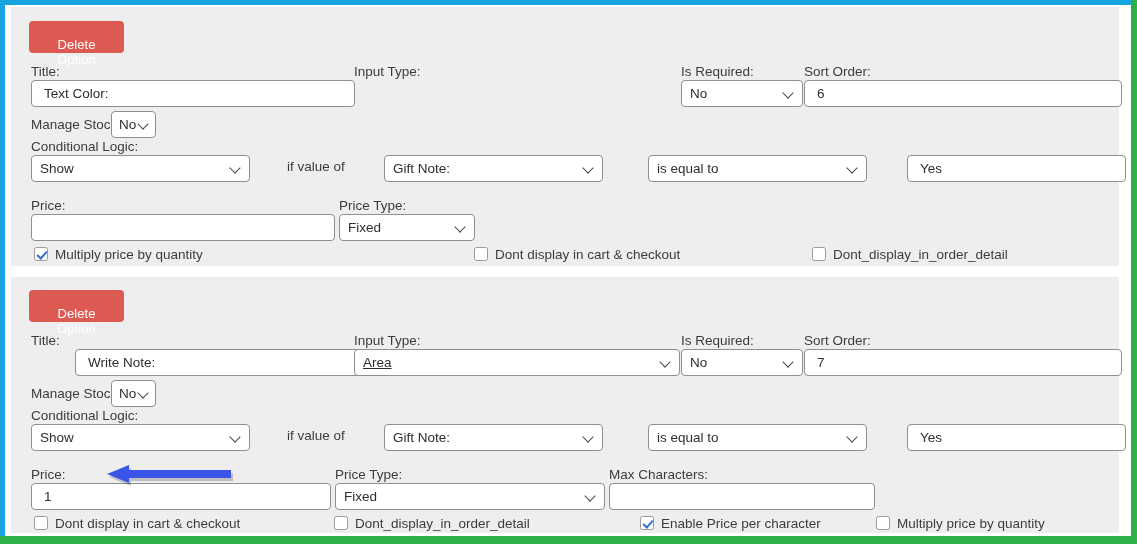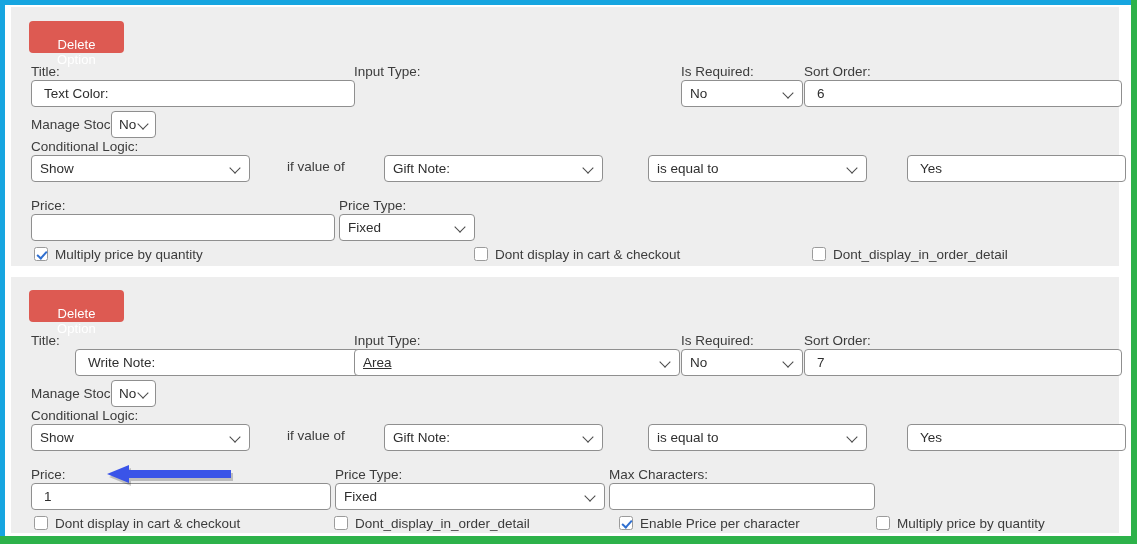--- a/index.html
+++ b/index.html
@@ -296,21 +296,21 @@
     <input class="fld" style="left: 598px; top: 206px; width: 266px;" value="">
 
     <div class="cbwrap" style="left:23px; top:239px;">
       <span class="cbox"></span>
       <span class="cblabel">Dont display in cart &amp; checkout</span>
     </div>
     <div class="cbwrap" style="left:323px; top:239px;">
       <span class="cbox"></span>
       <span class="cblabel">Dont_display_in_order_detail</span>
     </div>
-    <div class="cbwrap" style="left:608px; top:239px;">
+    <div class="cbwrap" style="left:629px; top:239px;">
       <span class="cbox checked"></span>
       <span class="cblabel">Enable Price per character</span>
     </div>
     <div class="cbwrap" style="left:865px; top:239px;">
       <span class="cbox"></span>
       <span class="cblabel">Multiply price by quantity</span>
     </div>
   </div>
 
   <svg id="pointer-arrow" viewBox="0 0 128 26">

